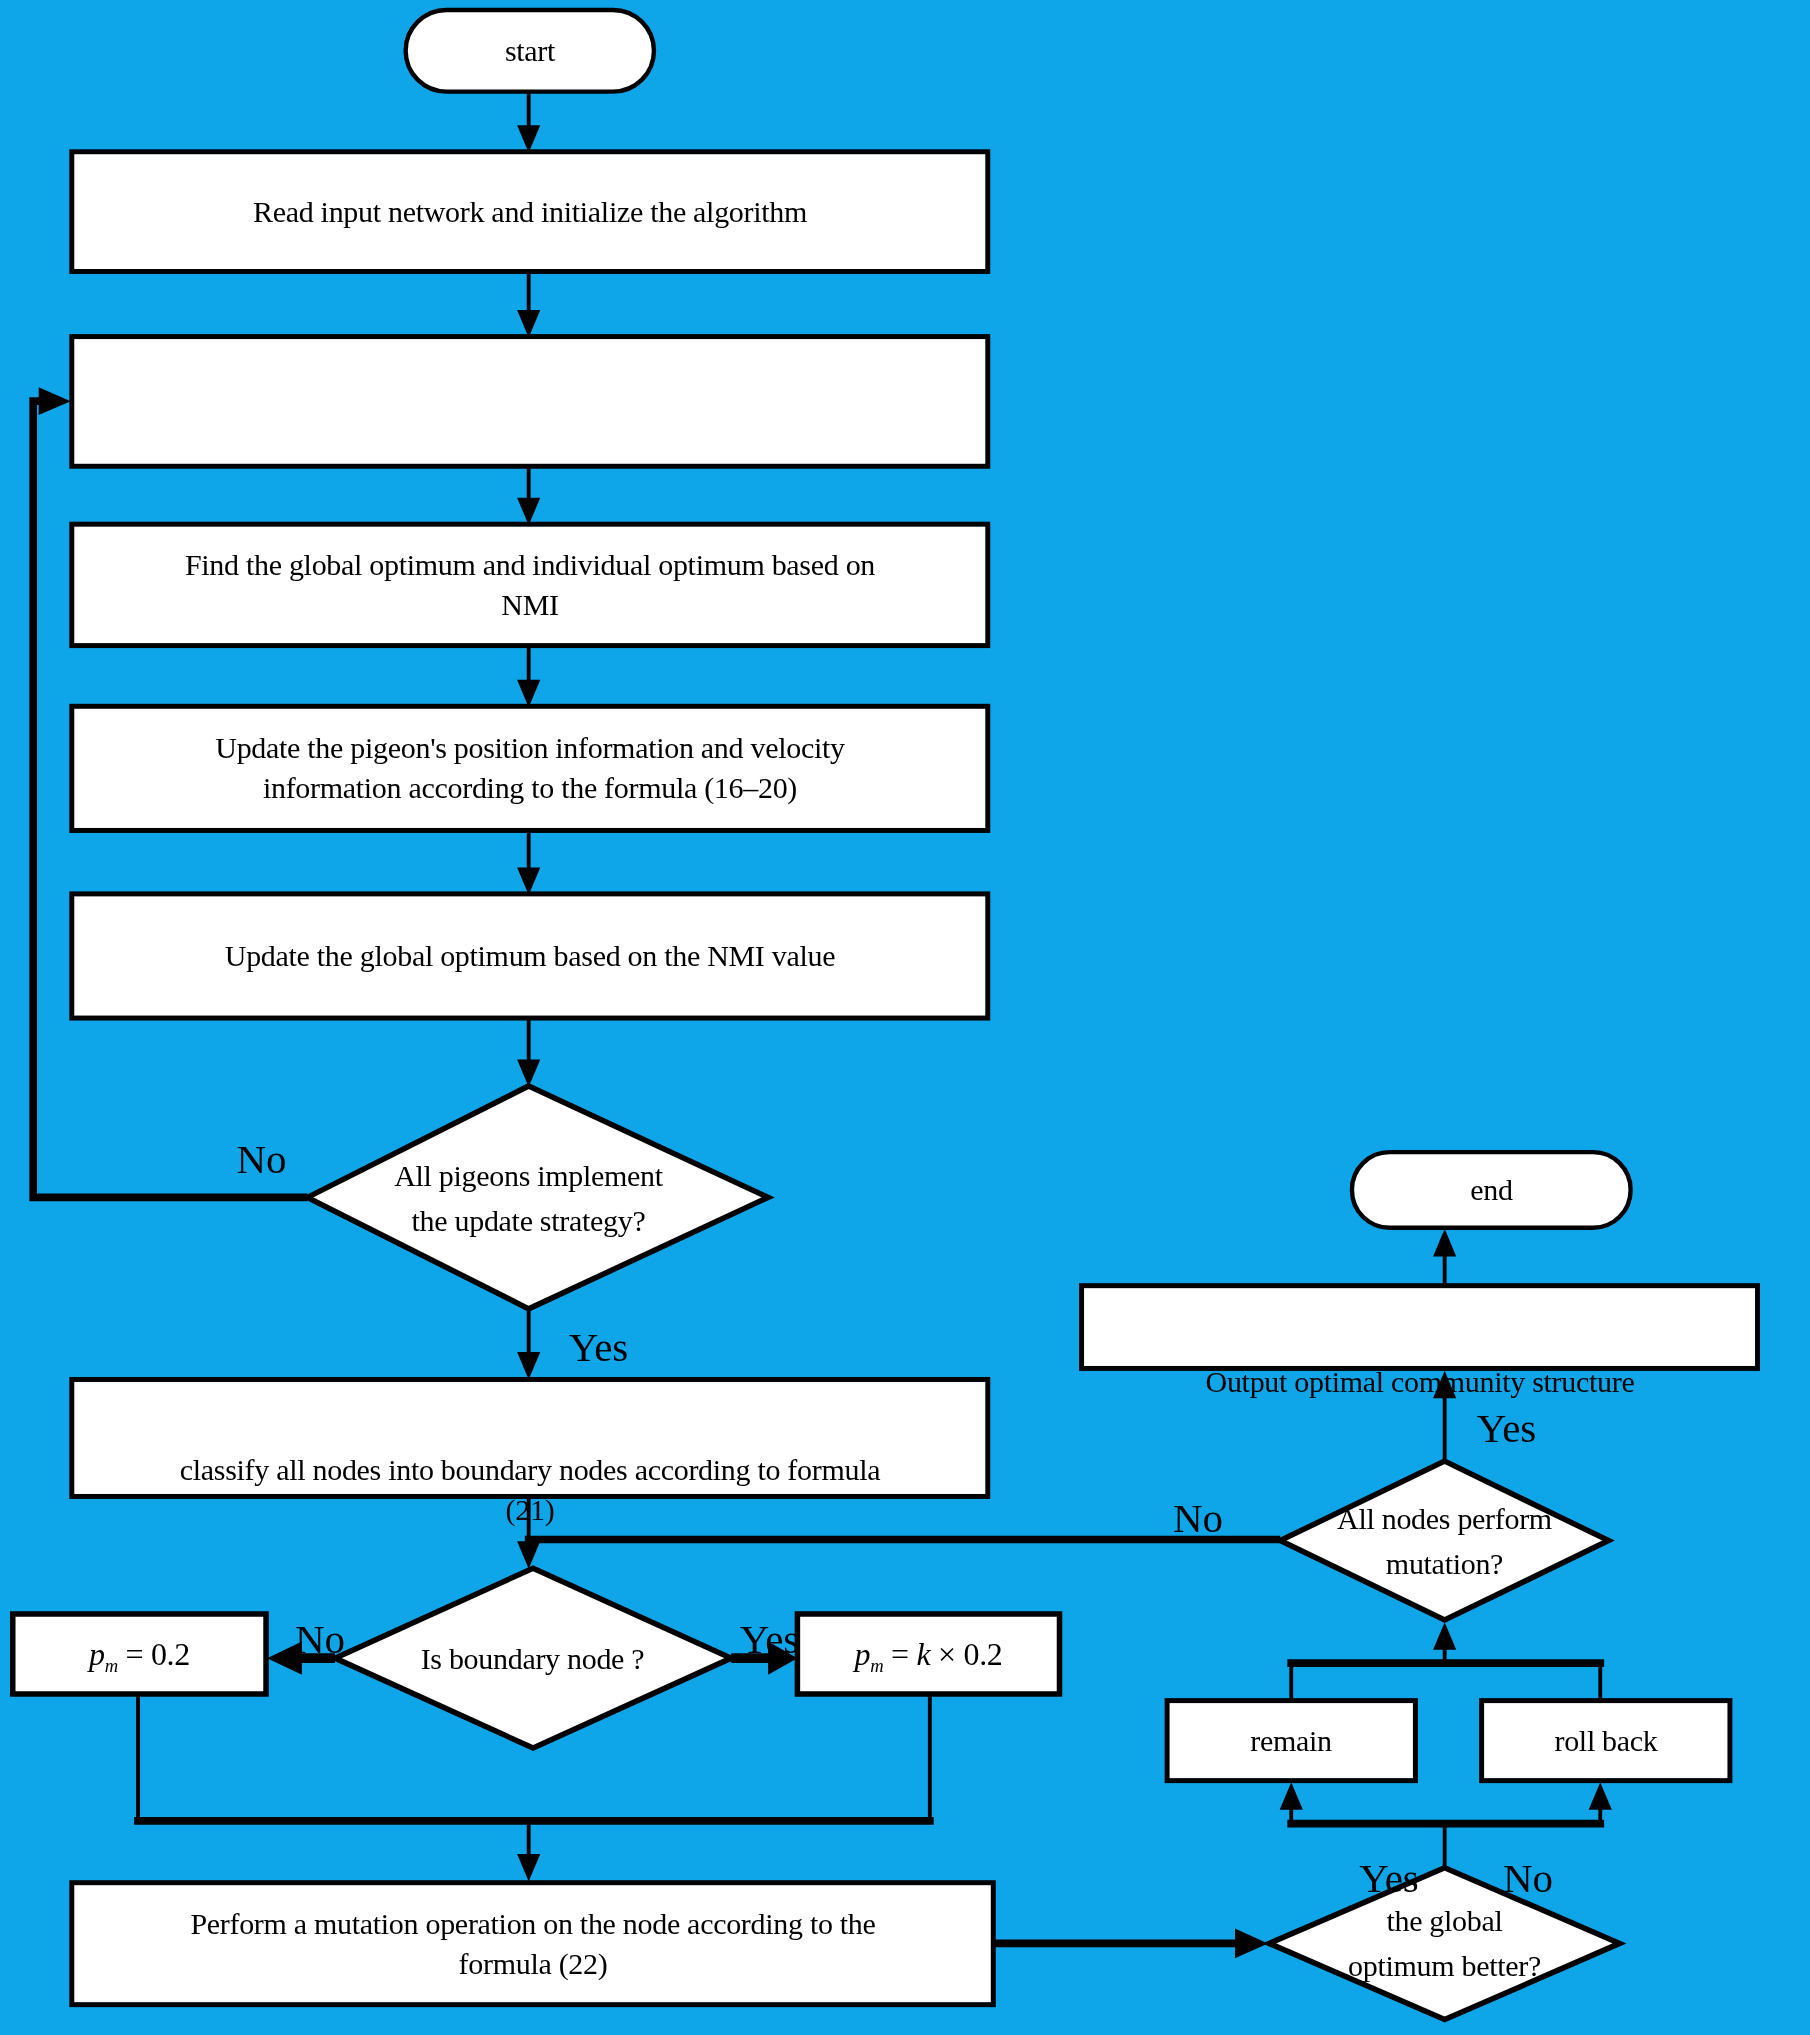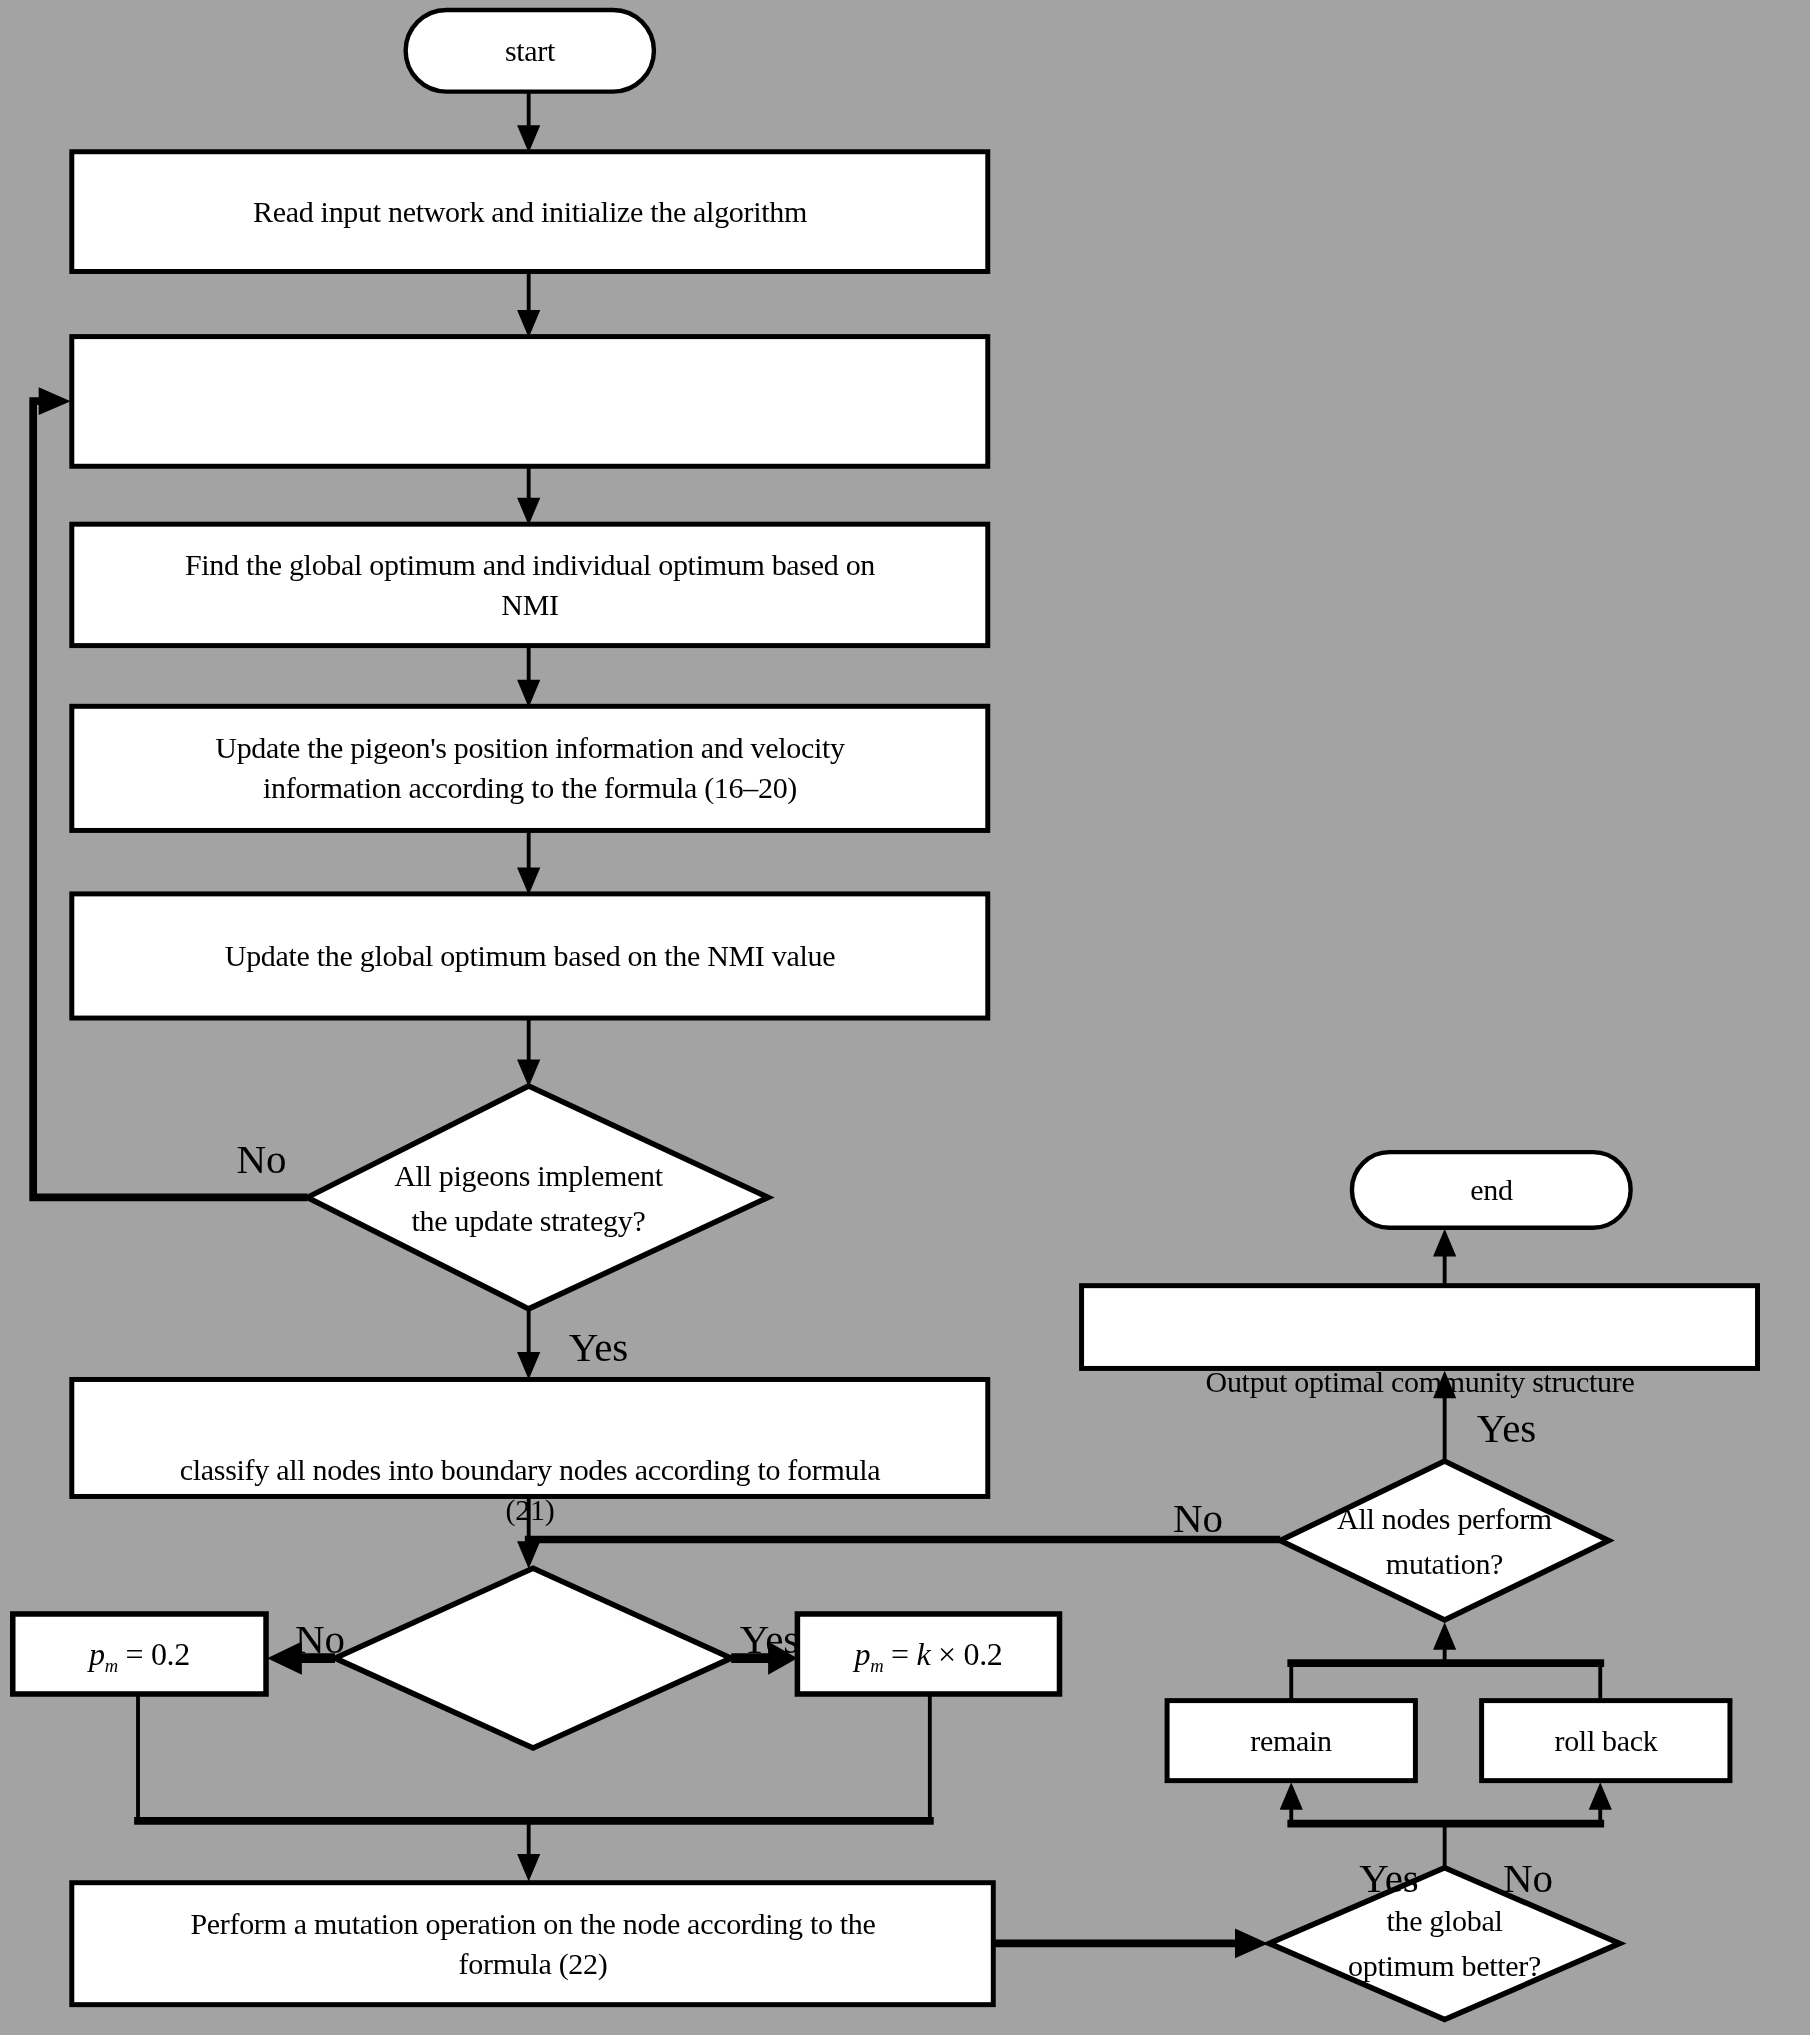--- a/index.html
+++ b/index.html
@@ -1,20 +1,20 @@
 <!DOCTYPE html>
 <html style="font-size:8.8px"><head>
 <meta charset="utf-8">
 <style>
   html,body{margin:0;padding:0;background:#ffffff;}
   .canvas{
     position:relative;
     width:1810px;
     height:2035px;
-    background:#a3a3a3;
+    background:#0ea5e9;
     font-family:"Liberation Serif","DejaVu Serif",serif;
     color:#000;
   }
   .canvas svg{position:absolute;left:0;top:0;}
   .node-label{
     position:absolute;
     display:flex;
     align-items:center;
     justify-content:center;
     text-align:center;
@@ -120,20 +120,21 @@
   <div class="node-label" style="left:83px;top:152px;width:894px;height:120px;">Read input network and initialize the algorithm</div>
   <div class="node-label" style="left:83px;top:524px;width:894px;height:121px;">Find the global optimum and individual optimum based on
 NMI</div>
   <div class="node-label" style="left:83px;top:706px;width:894px;height:124px;">Update the pigeon's position information and velocity
 information according to the formula (16–20)</div>
   <div class="node-label" style="left:83px;top:894px;width:894px;height:124px;">Update the global optimum based on the NMI value</div>
   <div class="node-label diamond-label" style="left:308px;top:1129px;width:441px;height:138px;">All pigeons implement
 the update strategy?</div>
   <div class="node-label" style="left:83px;top:1431px;width:894px;height:117px;">classify all nodes into boundary nodes according to formula
 (21)</div>
+  <div class="node-label diamond-label" style="left:353px;top:1606px;width:359px;height:105px;">Is boundary node ?</div>
   <div class="node-label" style="left:18px;top:1614px;width:243px;height:80px;">
     <span class="formula"><span class="it">p</span><sub>m</sub><span> = </span><span class="it"></span><span>0.2</span></span>
   </div>
   <div class="node-label" style="left:803px;top:1614px;width:251px;height:80px;">
     <span class="formula"><span class="it">p</span><sub>m</sub><span> = </span><span class="it">k</span><span> × 0.2</span></span>
   </div>
   <div class="node-label" style="left:83px;top:1883px;width:900px;height:122px;">Perform a mutation operation on the node according to the
 formula (22)</div>
   <div class="node-label" style="left:1352px;top:1152px;width:279px;height:76px;">end</div>
   <div class="node-label" style="left:1093px;top:1340px;width:654px;height:83px;">Output optimal community structure</div>

